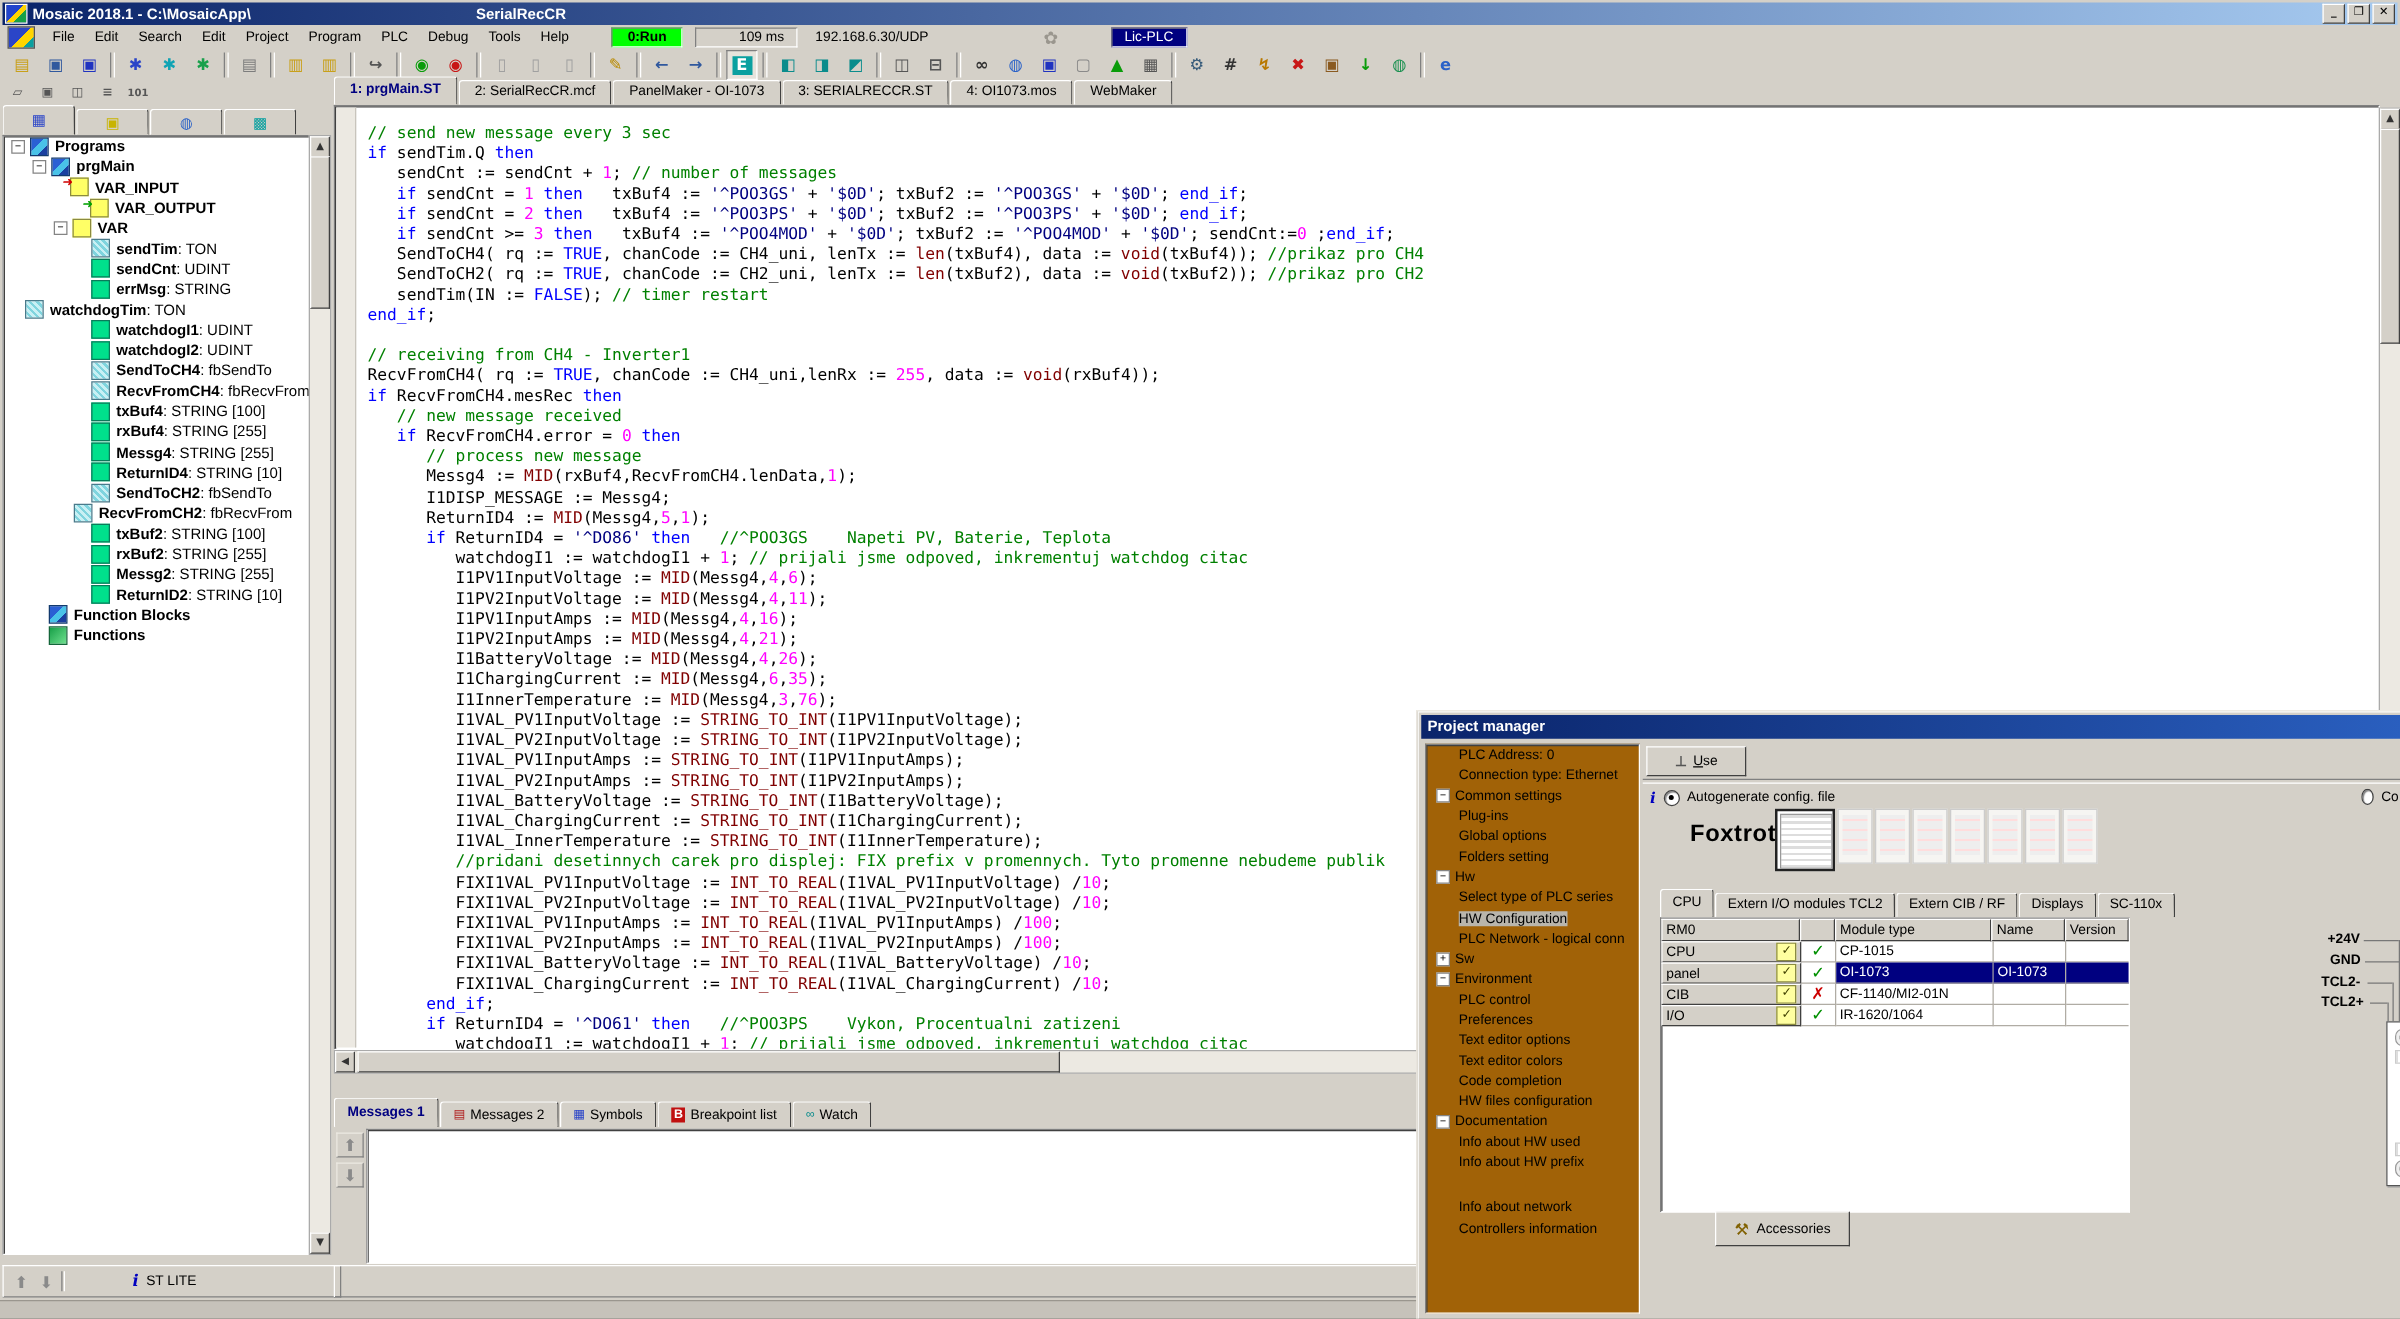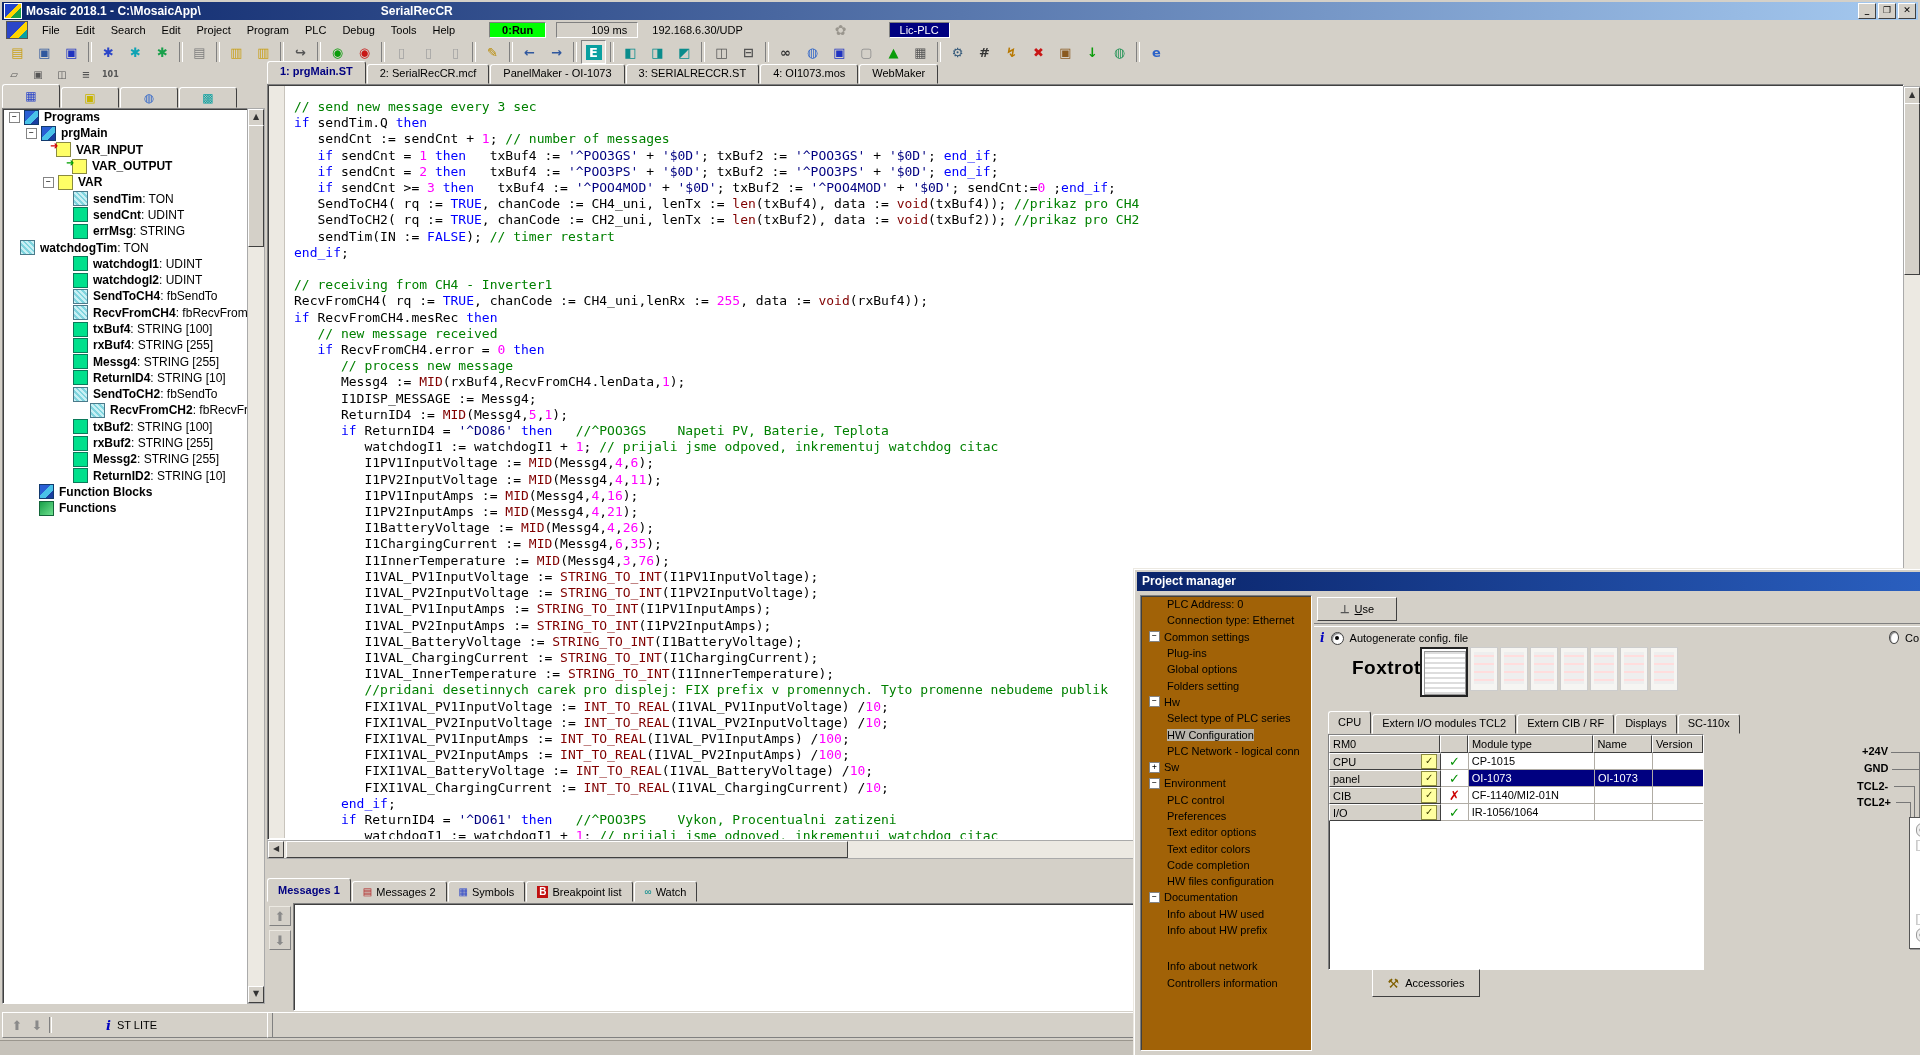--- a/index.html
+++ b/index.html
@@ -421,21 +421,21 @@
           <span class="ti ti-v"></span>
           <span class="nm">ReturnID4</span>
           <span class="ty"> : STRING [10]</span>
         </div>
         <div class="trow" style="padding-left: 57px;">
           <span style="width: 13px; flex: 0 0 auto;"></span>
           <span class="ti ti-fb"></span>
           <span class="nm">SendToCH2</span>
           <span class="ty"> : fbSendTo</span>
         </div>
-        <div class="trow" style="padding-left: 74px;">
+        <div class="trow" style="padding-left: 43px;">
           <span style="width: 13px; flex: 0 0 auto;"></span>
           <span class="ti ti-fb"></span>
           <span class="nm">RecvFromCH2</span>
           <span class="ty"> : fbRecvFrom</span>
         </div>
         <div class="trow" style="padding-left: 57px;">
           <span style="width: 13px; flex: 0 0 auto;"></span>
           <span class="ti ti-v"></span>
           <span class="nm">txBuf2</span>
           <span class="ty"> : STRING [100]</span>
@@ -688,21 +688,21 @@
             </div>
             <div class="hc c-mod">CF-1140/MI2-01N</div>
             <div class="hc c-name"></div>
             <div class="hc c-ver"></div>
           </div>
           <div class="hwr">
             <div class="hc btn c-slot">I/O<span class="ycb">✓</span></div>
             <div class="hc c-chk">
               <span class="okm">✓</span>
             </div>
-            <div class="hc c-mod">IR-1056/1064</div>
+            <div class="hc c-mod">IR-1620/1064</div>
             <div class="hc c-name"></div>
             <div class="hc c-ver"></div>
           </div>
         </div>
       <div class="accbtn">
         <span style="color:#806000;font-size:13px;">⚒</span>
         <span>Accessories</span>
       </div>
 
       <div class="diagram">

